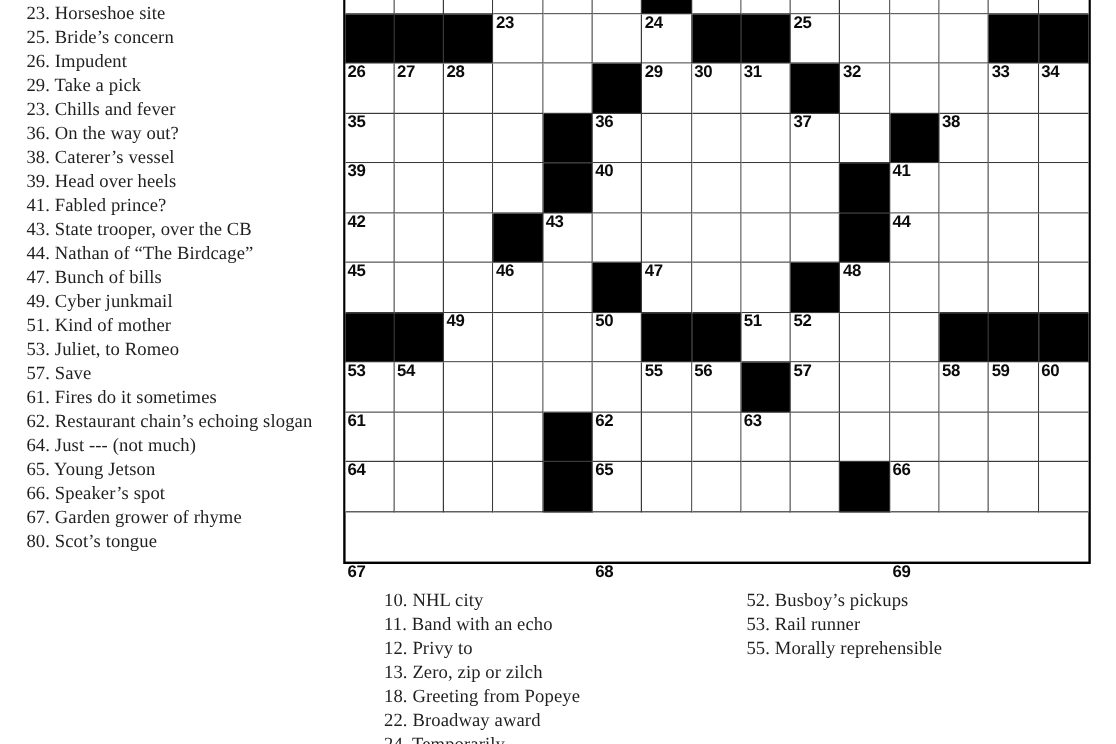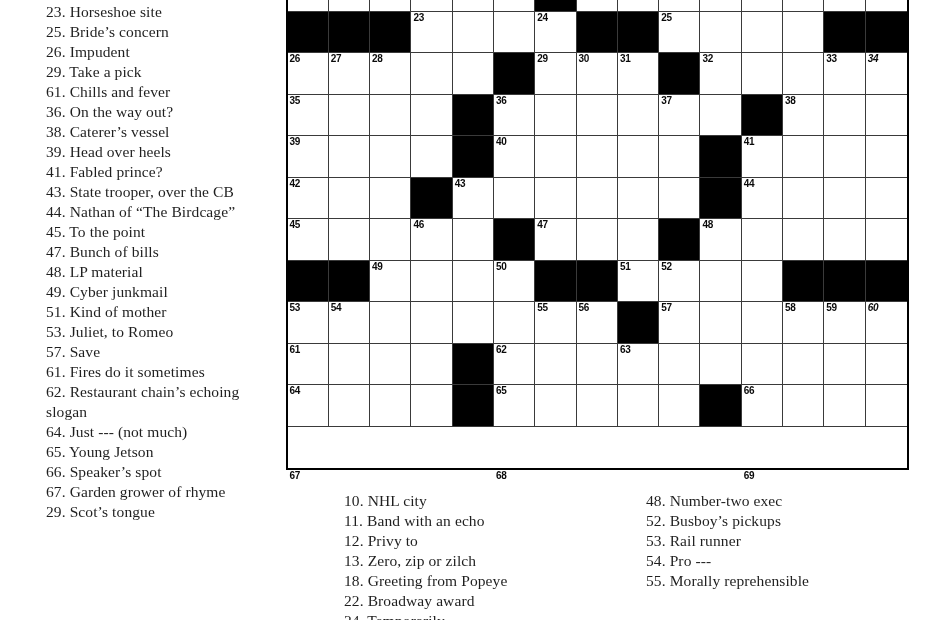--- a/index.html
+++ b/index.html
@@ -25,78 +25,76 @@
   .clue-col{
     position:absolute;
     color:var(--clue_text);
     font-size:15.5px;
     line-height:20px;
     letter-spacing:0.1px;
   }
   #clues-left{left:22px;top:2px;width:250px;}
   #clues-bl{left:320px;top:491px;width:292px;}
   #clues-br{left:622px;top:491px;width:300px;}
-  .clue{min-height:20px;margin-left:24px;}
+  .clue{min-height:20px;}
   #grid{
     position:absolute;
     left:285.5px;top:-32px;
     display:grid;
     grid-template-columns:repeat(15,41.3px);
     grid-auto-rows:41.5px;
     border:2.5px solid var(--grid_border);
     background:var(--bg);
   }
   .cell{
     position:relative;
     border-right:1.5px solid var(--grid_line);
     border-bottom:1.5px solid var(--grid_line);
     background:#fff;
   }
   .cell.black{background:var(--black_square);}
-  .cell.lastcol{border-right:none;font-style:italic;}
+  .cell.lastcol{border-right:none;}
   .cell.lastrow{border-bottom:none;margin-top:43px;}
   .num{
     position:absolute;top:1px;left:2px;
     font-family:"Liberation Sans", sans-serif;
-    font-size:10px;line-height:10px;
+    font-size:14px;line-height:10px;
     font-weight:700;
     letter-spacing:-0.3px;
     color:var(--number_text);
   }
 </style>
 </head>
 <body>
 
 <div class="viewport">
   <div id="clues-left" class="clue-col">
       <div class="clue">23. Horseshoe site</div>
       <div class="clue">25. Bride’s concern</div>
       <div class="clue">26. Impudent</div>
       <div class="clue">29. Take a pick</div>
-      <div class="clue">61. Chills and fever</div>
+      <div class="clue">23. Chills and fever</div>
       <div class="clue">36. On the way out?</div>
       <div class="clue">38. Caterer’s vessel</div>
       <div class="clue">39. Head over heels</div>
       <div class="clue">41. Fabled prince?</div>
       <div class="clue">43. State trooper, over the CB</div>
       <div class="clue">44. Nathan of “The Birdcage”</div>
-      <div class="clue">45. To the point</div>
       <div class="clue">47. Bunch of bills</div>
-      <div class="clue">48. LP material</div>
       <div class="clue">49. Cyber junkmail</div>
       <div class="clue">51. Kind of mother</div>
       <div class="clue">53. Juliet, to Romeo</div>
       <div class="clue">57. Save</div>
       <div class="clue">61. Fires do it sometimes</div>
       <div class="clue">62. Restaurant chain’s echoing slogan</div>
       <div class="clue">64. Just --- (not much)</div>
       <div class="clue">65. Young Jetson</div>
       <div class="clue">66. Speaker’s spot</div>
       <div class="clue">67. Garden grower of rhyme</div>
-      <div class="clue">29. Scot’s tongue</div>
+      <div class="clue">80. Scot’s tongue</div>
     </div>
   <div id="grid">
       <div class="cell"></div>
       <div class="cell"></div>
       <div class="cell"></div>
       <div class="cell"></div>
       <div class="cell"></div>
       <div class="cell"></div>
       <div class="cell black"></div>
       <div class="cell"></div>
@@ -370,19 +368,17 @@
   <div id="clues-bl" class="clue-col">
       <div class="clue">10. NHL city</div>
       <div class="clue">11. Band with an echo</div>
       <div class="clue">12. Privy to</div>
       <div class="clue">13. Zero, zip or zilch</div>
       <div class="clue">18. Greeting from Popeye</div>
       <div class="clue">22. Broadway award</div>
       <div class="clue">24. Temporarily</div>
     </div>
   <div id="clues-br" class="clue-col">
-      <div class="clue">48. Number-two exec</div>
       <div class="clue">52. Busboy’s pickups</div>
       <div class="clue">53. Rail runner</div>
-      <div class="clue">54. Pro ---</div>
       <div class="clue">55. Morally reprehensible</div>
     </div>
 </div>
 
 </body></html>

